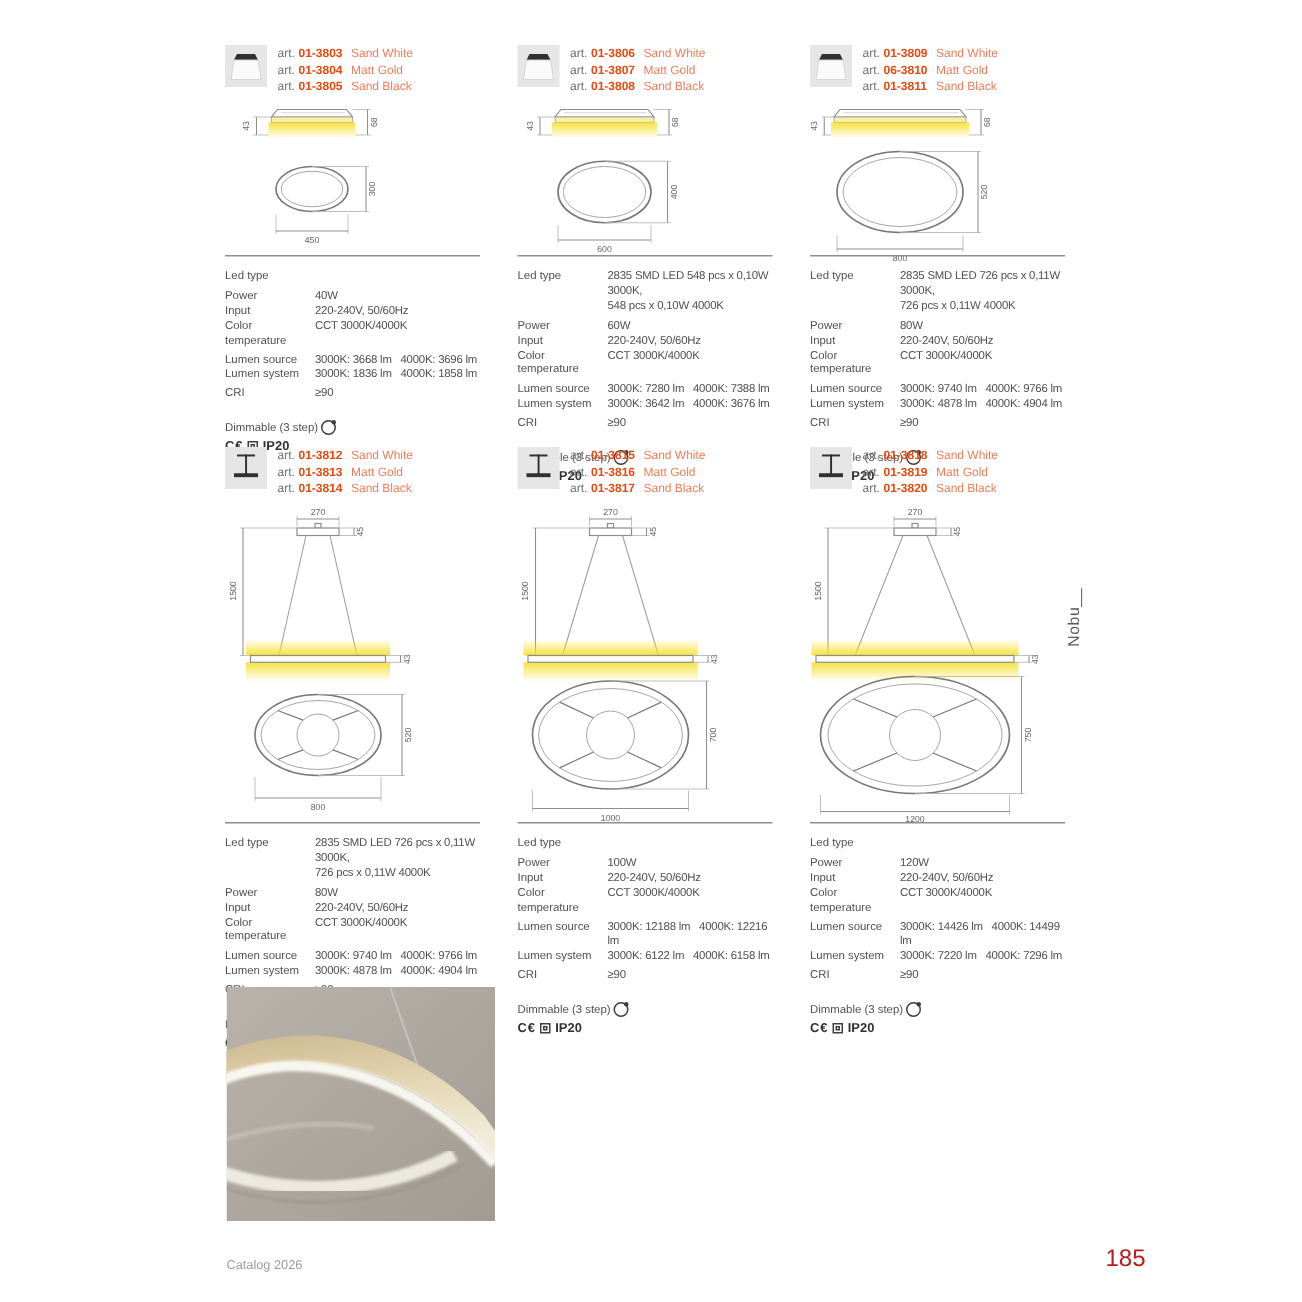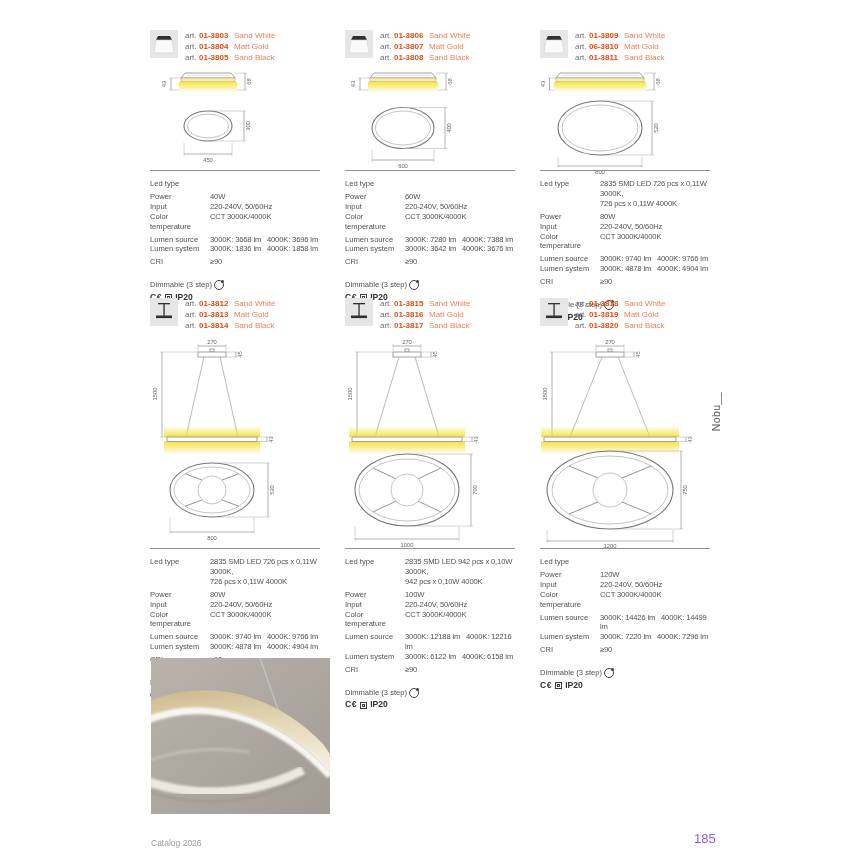--- a/index.html
+++ b/index.html
@@ -43,21 +43,21 @@
   .dim{stroke:#8f8f8f;stroke-width:0.7;}
   .dtx{font:5.8px "Liberation Sans",sans-serif;fill:#636466;}
   .oval{fill:none;stroke:#77787a;stroke-width:1.1;}
   .oval2{fill:none;stroke:#9b9c9e;stroke-width:0.6;}
   .spoke{stroke:#77787a;stroke-width:0.8;}
   .wire{stroke:#9b9c9e;stroke-width:0.7;}
   .side-label{position:absolute;left:710px;top:392px;writing-mode:vertical-rl;
               transform:rotate(180deg);font-size:10.5px;color:#58595b;letter-spacing:0.4px;}
   .photo{position:absolute;left:151px;top:658px;width:179px;height:156px;}
   .footer-left{position:absolute;left:151px;top:838px;font-size:8.5px;color:#9b9b9b;}
-  .page-num{position:absolute;left:694px;top:831px;font-size:13px;color:#8b5cf6;}
+  .page-num{position:absolute;left:737px;top:831px;font-size:16px;color:#b91c1c;}
 </style>
 </head>
 <body>
 
 <svg width="0" height="0" style="position:absolute" aria-hidden="true">
   <defs>
     <linearGradient id="gDown" x1="0" y1="0" x2="0" y2="1">
       <stop offset="0" stop-color="#f6df2e" stop-opacity="0.92"></stop>
       <stop offset="1" stop-color="#f6df2e" stop-opacity="0"></stop>
     </linearGradient>
@@ -218,20 +218,22 @@
     <line class="dim" x1="27" y1="100" x2="89" y2="100"></line>
     <text class="dtx" x="58" y="108" text-anchor="middle">600</text>
     <line class="ext" x1="58" y1="47.5" x2="102" y2="47.5"></line>
       <line class="ext" x1="58" y1="88.5" x2="102" y2="88.5"></line>
     <line class="dim" x1="100" y1="47.5" x2="100" y2="88.5"></line>
     <text class="dtx" x="106" y="68" transform="rotate(-90 106 68)" text-anchor="middle">400</text>
   </svg>
   <div class="specs sp-c">
     <div class="srow">
         <span class="slabel">Led type</span>
+        <span class="sval">2835 SMD LED 548 pcs x 0,10W 3000K,
+548 pcs x 0,10W 4000K</span>
       </div>
     <div class="srow g">
         <span class="slabel">Power</span>
         <span class="sval">60W</span>
       </div>
     <div class="srow">
         <span class="slabel">Input</span>
         <span class="sval">220-240V, 50/60Hz</span>
       </div>
     <div class="srow">
@@ -532,22 +534,20 @@
     <line class="dim" x1="10" y1="201" x2="114" y2="201"></line>
     <text class="dtx" x="62" y="209" text-anchor="middle">1000</text>
     <line class="ext" x1="62" y1="116" x2="128" y2="116"></line>
       <line class="ext" x1="62" y1="188" x2="128" y2="188"></line>
     <line class="dim" x1="126" y1="116" x2="126" y2="188"></line>
     <text class="dtx" x="132" y="152" transform="rotate(-90 132 152)" text-anchor="middle">700</text>
   </svg>
   <div class="specs sp-p">
     <div class="srow">
         <span class="slabel">Led type</span>
-        <span class="sval">2835 SMD LED 942 pcs x 0,10W 3000K,
-942 pcs x 0,10W 4000K</span>
       </div>
     <div class="srow g">
         <span class="slabel">Power</span>
         <span class="sval">100W</span>
       </div>
     <div class="srow">
         <span class="slabel">Input</span>
         <span class="sval">220-240V, 50/60Hz</span>
       </div>
     <div class="srow">

